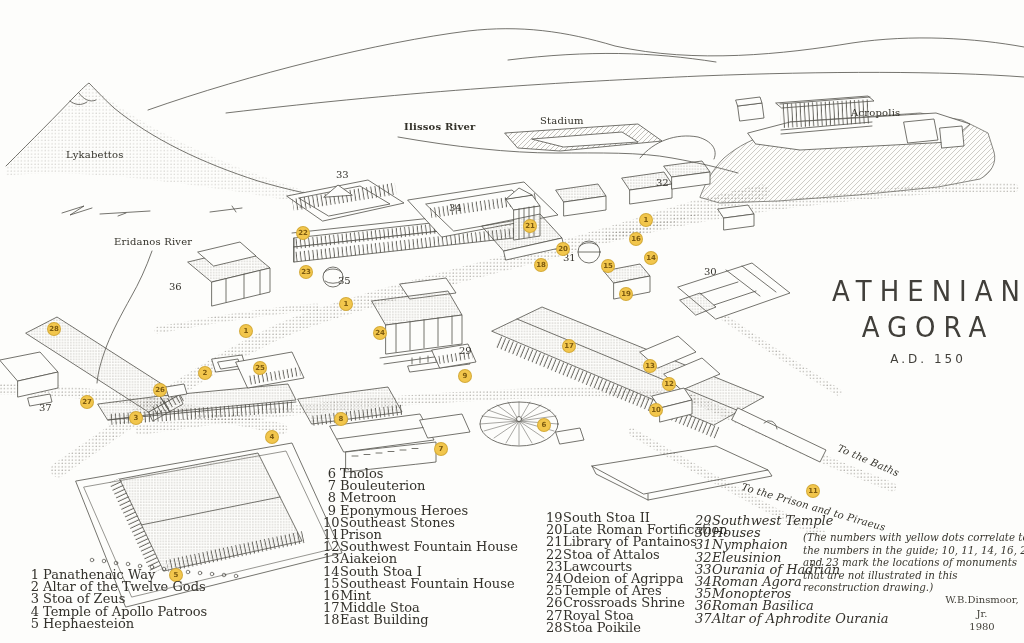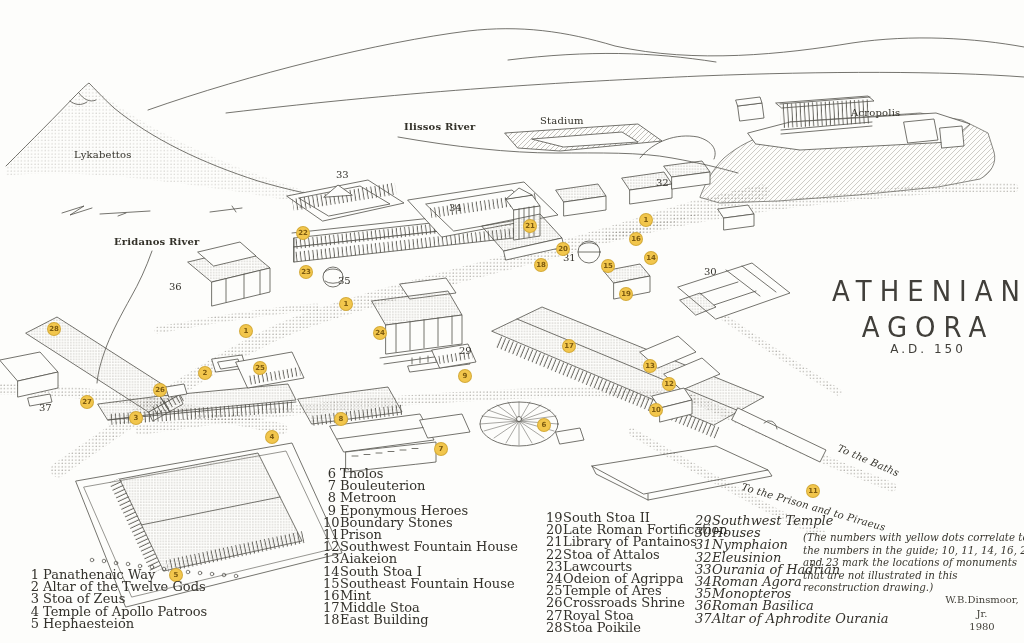--- a/index.html
+++ b/index.html
@@ -14,21 +14,21 @@
   .plainnum{position:absolute;font-size:10px;color:#34322c;margin-left:-6px;margin-top:-6px;}
   .marker{position:absolute;width:14px;height:14px;margin-left:-7px;margin-top:-7px;
           border-radius:50%;background:#f2c64c;border:1px solid rgba(160,120,20,.35);
           box-sizing:border-box;display:flex;align-items:center;justify-content:center;
           font:bold 7px "DejaVu Sans",sans-serif;color:#7c5a10;cursor:pointer;}
 
   .title-block{position:absolute;left:832px;top:276px;width:192px;text-align:center;
                color:#413f3a;font-family:"DejaVu Sans",sans-serif;font-weight:400;}
   .title-line1{font-size:26px;letter-spacing:8px;transform:scaleY(1.08);}
   .title-line2{font-size:26px;letter-spacing:8px;margin-top:6px;transform:scaleY(1.08);}
-  .title-date{font-size:12px;letter-spacing:3px;}
+  .title-date{font-size:12px;letter-spacing:3px;margin-top:10px;}
 
   .legend-col{position:absolute;font-size:13px;line-height:12.2px;color:#33312b;white-space:nowrap;}
   #legend-col-1{left:26px;top:569px;}
   #legend-col-2{left:323px;top:468px;}
   #legend-col-3{left:546px;top:506px;margin-top:6px;}
   #legend-col-4{left:695px;top:515px;font-style:italic;}
   .lnum{display:inline-block;width:13px;text-align:right;margin-right:4px;}
 
   .note{position:absolute;left:803px;top:531px;width:232px;font-style:italic;
         font-size:10.3px;line-height:1.22;color:#39372f;}
@@ -226,25 +226,25 @@
           <circle cx="188" cy="572" r="1.8"></circle>
           <circle cx="200" cy="573" r="1.8"></circle>
     <circle cx="212" cy="574" r="1.8"></circle>
           <circle cx="224" cy="575" r="1.8"></circle>
           <circle cx="236" cy="576" r="1.8"></circle>
   </g>
 </g>
 </svg>
 
 <div class="overlay">
-      <div class="maplabel" style="left: 66px; top: 149px; margin-left: 8px;">Lykabettos</div>
+      <div class="maplabel" style="left: 66px; top: 149px;">Lykabettos</div>
       <div class="maplabel" style="left: 404px; top: 121px; font-weight: bold;">Ilissos River</div>
       <div class="maplabel" style="left: 540px; top: 115px;">Stadium</div>
       <div class="maplabel" style="left: 851px; top: 107px;">Acropolis</div>
-      <div class="maplabel" style="left: 114px; top: 236px; font-weight: bold;">Eridanos River</div>
+      <div class="maplabel" style="left: 114px; top: 236px;">Eridanos River</div>
       <div class="maplabel" style="left: 838px; top: 442px; transform: rotate(23deg); font-style: italic;">To the Baths</div>
       <div class="maplabel" style="left: 742px; top: 481px; transform: rotate(16deg); font-style: italic;">To the Prison and to Piraeus</div>
       <div class="plainnum" style="left: 342px; top: 175px;">33</div>
       <div class="plainnum" style="left: 455px; top: 208px;">34</div>
       <div class="plainnum" style="left: 662px; top: 183px;">32</div>
       <div class="plainnum" style="left: 710px; top: 272px;">30</div>
       <div class="plainnum" style="left: 175px; top: 287px;">36</div>
       <div class="plainnum" style="left: 344px; top: 281px;">35</div>
       <div class="plainnum" style="left: 569px; top: 258px;">31</div>
       <div class="plainnum" style="left: 465px; top: 351px;">29</div>
@@ -292,21 +292,21 @@
       <div class="lrow"><span class="lnum">2</span><span class="ltext">Altar of the Twelve Gods</span></div>
       <div class="lrow"><span class="lnum">3</span><span class="ltext">Stoa of Zeus</span></div>
       <div class="lrow"><span class="lnum">4</span><span class="ltext">Temple of Apollo Patroos</span></div>
       <div class="lrow"><span class="lnum">5</span><span class="ltext">Hephaesteion</span></div>
     </div>
 <div class="legend-col" id="legend-col-2">
       <div class="lrow"><span class="lnum">6</span><span class="ltext">Tholos</span></div>
       <div class="lrow"><span class="lnum">7</span><span class="ltext">Bouleuterion</span></div>
       <div class="lrow"><span class="lnum">8</span><span class="ltext">Metroon</span></div>
       <div class="lrow"><span class="lnum">9</span><span class="ltext">Eponymous Heroes</span></div>
-      <div class="lrow"><span class="lnum">10</span><span class="ltext">Boundary Stones</span></div>
+      <div class="lrow"><span class="lnum">10</span><span class="ltext">Southeast Stones</span></div>
       <div class="lrow"><span class="lnum">11</span><span class="ltext">Prison</span></div>
       <div class="lrow"><span class="lnum">12</span><span class="ltext">Southwest Fountain House</span></div>
       <div class="lrow"><span class="lnum">13</span><span class="ltext">Aiakeion</span></div>
       <div class="lrow"><span class="lnum">14</span><span class="ltext">South Stoa I</span></div>
       <div class="lrow"><span class="lnum">15</span><span class="ltext">Southeast Fountain House</span></div>
       <div class="lrow"><span class="lnum">16</span><span class="ltext">Mint</span></div>
       <div class="lrow"><span class="lnum">17</span><span class="ltext">Middle Stoa</span></div>
       <div class="lrow"><span class="lnum">18</span><span class="ltext">East Building</span></div>
     </div>
 <div class="legend-col" id="legend-col-3">

